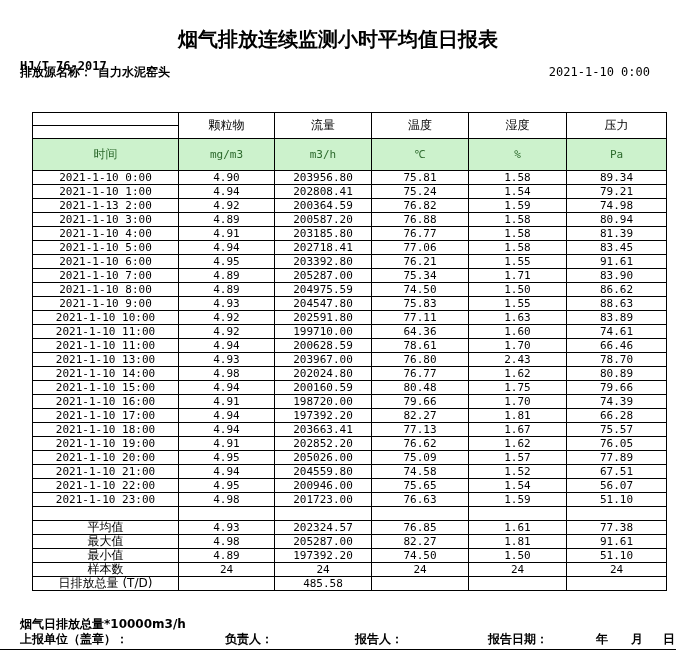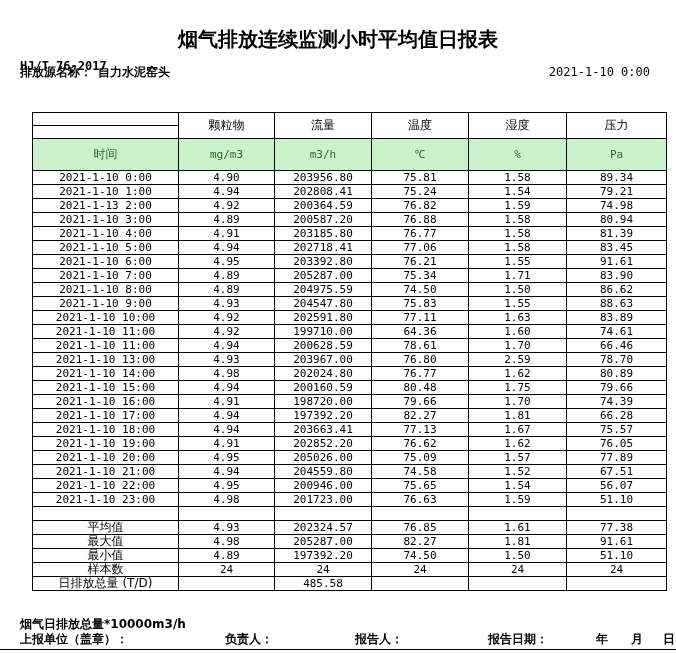--- a/index.html
+++ b/index.html
@@ -251,21 +251,21 @@
         <td>200628.59</td>
         <td>78.61</td>
         <td>1.70</td>
         <td>66.46</td>
       </tr>
       <tr>
         <td>2021-1-10 13:00</td>
         <td>4.93</td>
         <td>203967.00</td>
         <td>76.80</td>
-        <td>2.59</td>
+        <td>2.43</td>
         <td>78.70</td>
       </tr>
       <tr>
         <td>2021-1-10 14:00</td>
         <td>4.98</td>
         <td>202024.80</td>
         <td>76.77</td>
         <td>1.62</td>
         <td>80.89</td>
       </tr>

